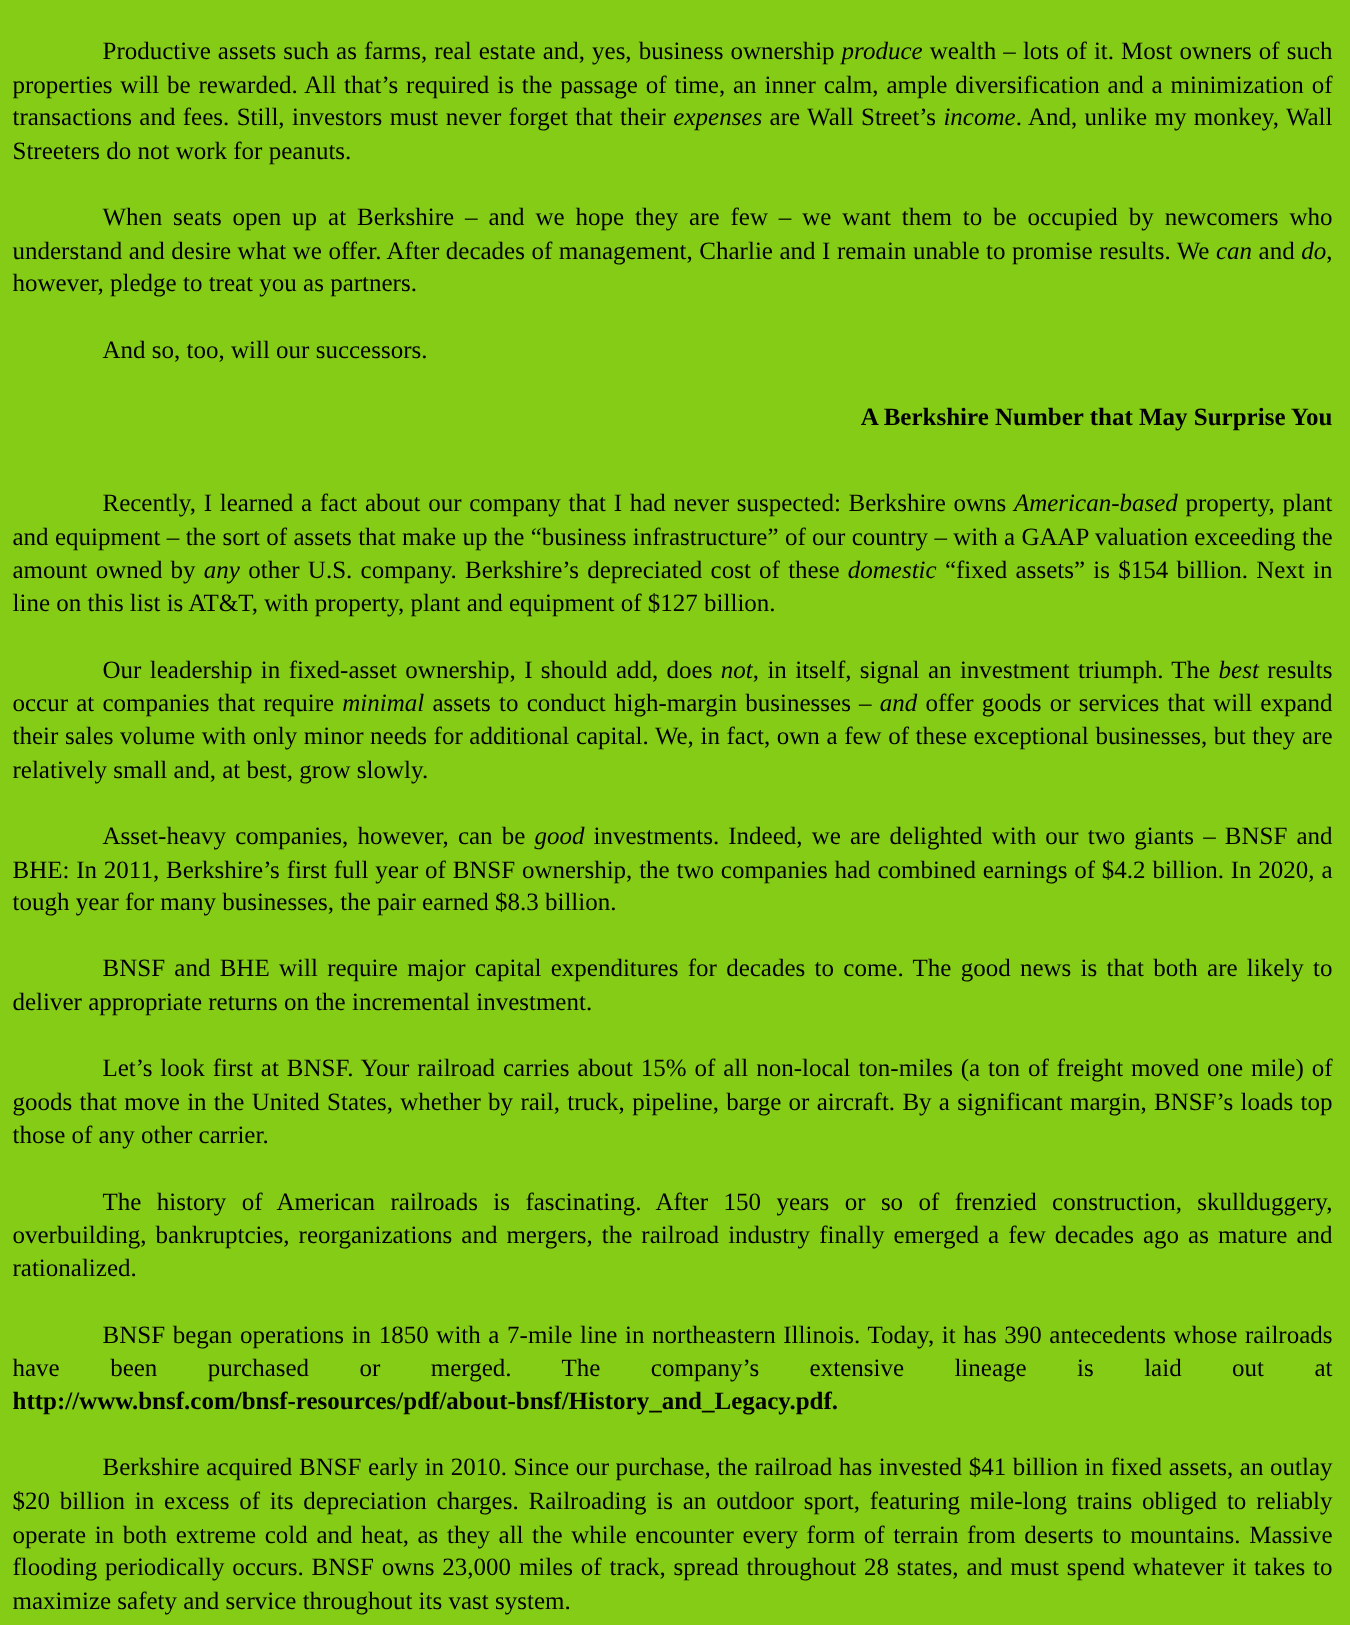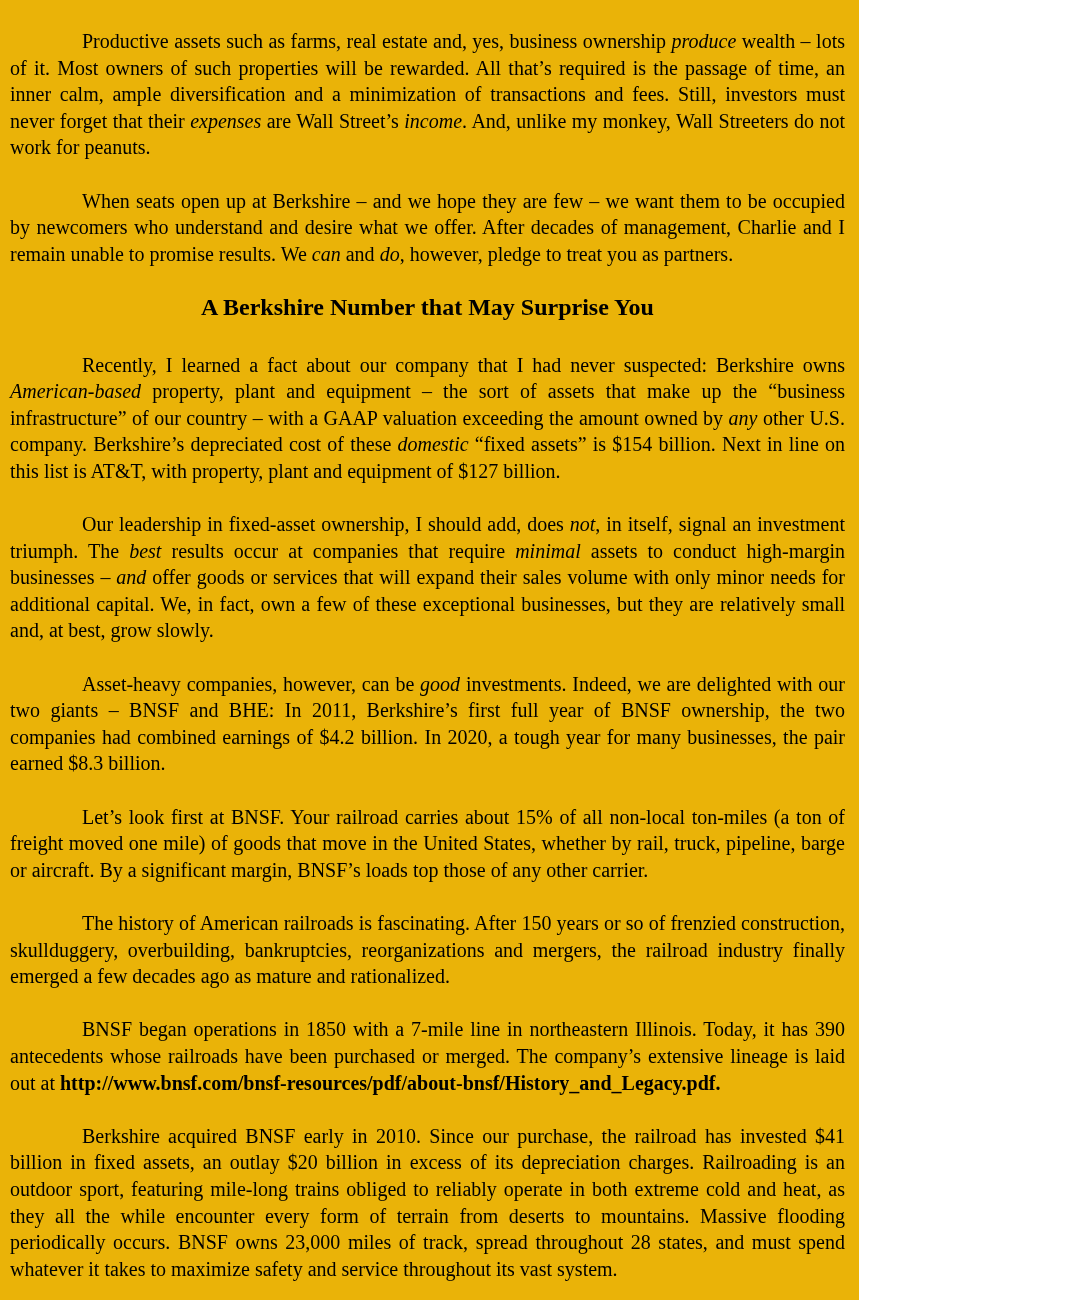--- a/index.html
+++ b/index.html
@@ -1,55 +1,57 @@
 <!DOCTYPE html>
 <html><head>
 <meta charset="utf-8">
 <style>
   html, body {
     margin: 0;
     padding: 0;
     background: #ffffff;
   }
   .page {
-    width: 859px;
+    width: 1080px;
     height: 1300px;
     box-sizing: border-box;
-    background: #eab308;
+    background: #84cc16;
     color: #000000;
     padding: 28px 14px 0 10px;
     font-family: "Liberation Serif", serif;
     font-size: 20px;
     line-height: 26.6px;
     overflow: hidden;
   }
   .page p.paragraph {
     margin: 0 0 26.6px 0;
     text-align: justify;
     text-indent: 72px;
   }
   .page h2.heading {
-    font-size: 24px;
+    font-size: 20px;
     line-height: 26.6px;
     font-weight: bold;
-    margin: 0 0 31px 0;
-    text-align: center;
+    margin: 0 0 43px 0;
+    text-align: right;
     text-indent: 0;
   }
   .seg { font-style: normal; }
   .seg.italic { font-style: italic; }
   .seg.nowrap { white-space: nowrap; font-weight: bold; }
 </style>
 </head>
 <body>
 
 <div class="page">
     <p class="paragraph"><span class="seg">Productive assets such as farms, real estate and, yes, business ownership </span><span class="seg italic">produce</span><span class="seg"> wealth – lots of it. Most owners of such properties will be rewarded. All that’s required is the passage of time, an inner calm, ample diversification and a minimization of transactions and fees. Still, investors must never forget that their </span><span class="seg italic">expenses</span><span class="seg"> are Wall Street’s </span><span class="seg italic">income</span><span class="seg">. And, unlike my monkey, Wall Streeters do not work for peanuts.</span></p>
     <p class="paragraph"><span class="seg">When seats open up at Berkshire – and we hope they are few – we want them to be occupied by newcomers who understand and desire what we offer. After decades of management, Charlie and I remain unable to promise results. We </span><span class="seg italic">can</span><span class="seg"> and </span><span class="seg italic">do</span><span class="seg">, however, pledge to treat you as partners.</span></p>
+    <p class="paragraph"><span class="seg">And so, too, will our successors.</span></p>
     <h2 class="heading"><span class="seg">A Berkshire Number that May Surprise You</span></h2>
     <p class="paragraph"><span class="seg">Recently, I learned a fact about our company that I had never suspected: Berkshire owns </span><span class="seg italic">American-based</span><span class="seg"> property, plant and equipment – the sort of assets that make up the “business infrastructure” of our country – with a GAAP valuation exceeding the amount owned by </span><span class="seg italic">any</span><span class="seg"> other U.S. company. Berkshire’s depreciated cost of these </span><span class="seg italic">domestic</span><span class="seg"> “fixed assets” is $154 billion. Next in line on this list is AT&amp;T, with property, plant and equipment of $127 billion.</span></p>
     <p class="paragraph"><span class="seg">Our leadership in fixed-asset ownership, I should add, does </span><span class="seg italic">not</span><span class="seg">, in itself, signal an investment triumph. The </span><span class="seg italic">best</span><span class="seg"> results occur at companies that require </span><span class="seg italic">minimal</span><span class="seg"> assets to conduct high-margin businesses – </span><span class="seg italic">and</span><span class="seg"> offer goods or services that will expand their sales volume with only minor needs for additional capital. We, in fact, own a few of these exceptional businesses, but they are relatively small and, at best, grow slowly.</span></p>
     <p class="paragraph"><span class="seg">Asset-heavy companies, however, can be </span><span class="seg italic">good</span><span class="seg"> investments. Indeed, we are delighted with our two giants – BNSF and BHE: In 2011, Berkshire’s first full year of BNSF ownership, the two companies had combined earnings of $4.2 billion. In 2020, a tough year for many businesses, the pair earned $8.3 billion.</span></p>
+    <p class="paragraph"><span class="seg">BNSF and BHE will require major capital expenditures for decades to come. The good news is that both are likely to deliver appropriate returns on the incremental investment.</span></p>
     <p class="paragraph"><span class="seg">Let’s look first at BNSF. Your railroad carries about 15% of all non-local ton-miles (a ton of freight moved one mile) of goods that move in the United States, whether by rail, truck, pipeline, barge or aircraft. By a significant margin, BNSF’s loads top those of any other carrier.</span></p>
     <p class="paragraph"><span class="seg">The history of American railroads is fascinating. After 150 years or so of frenzied construction, skullduggery, overbuilding, bankruptcies, reorganizations and mergers, the railroad industry finally emerged a few decades ago as mature and rationalized.</span></p>
     <p class="paragraph"><span class="seg">BNSF began operations in 1850 with a 7-mile line in northeastern Illinois. Today, it has 390 antecedents whose railroads have been purchased or merged. The company’s extensive lineage is laid out at </span><span class="seg nowrap">http://www.bnsf.com/bnsf-resources/pdf/about-bnsf/History_and_Legacy.pdf.</span></p>
     <p class="paragraph"><span class="seg">Berkshire acquired BNSF early in 2010. Since our purchase, the railroad has invested $41 billion in fixed assets, an outlay $20 billion in excess of its depreciation charges. Railroading is an outdoor sport, featuring mile-long trains obliged to reliably operate in both extreme cold and heat, as they all the while encounter every form of terrain from deserts to mountains. Massive flooding periodically occurs. BNSF owns 23,000 miles of track, spread throughout 28 states, and must spend whatever it takes to maximize safety and service throughout its vast system.</span></p>
   </div>
 
 </body></html>

